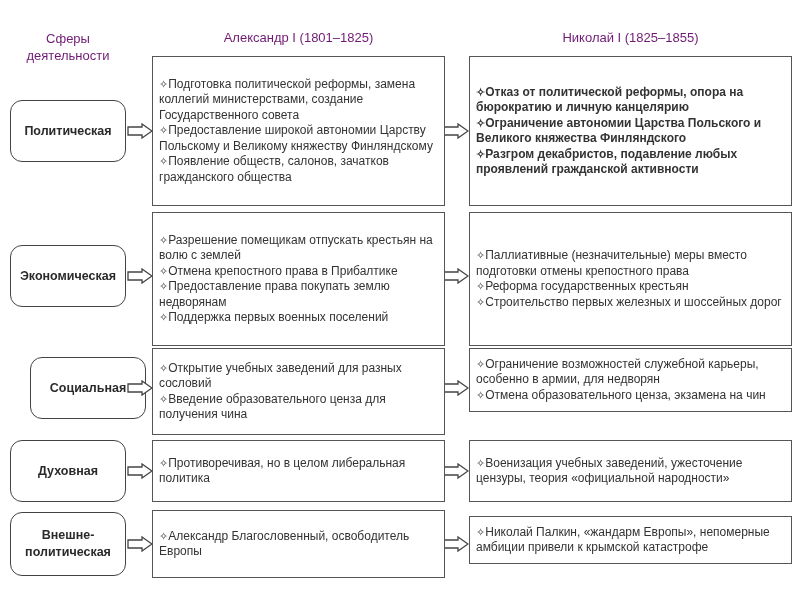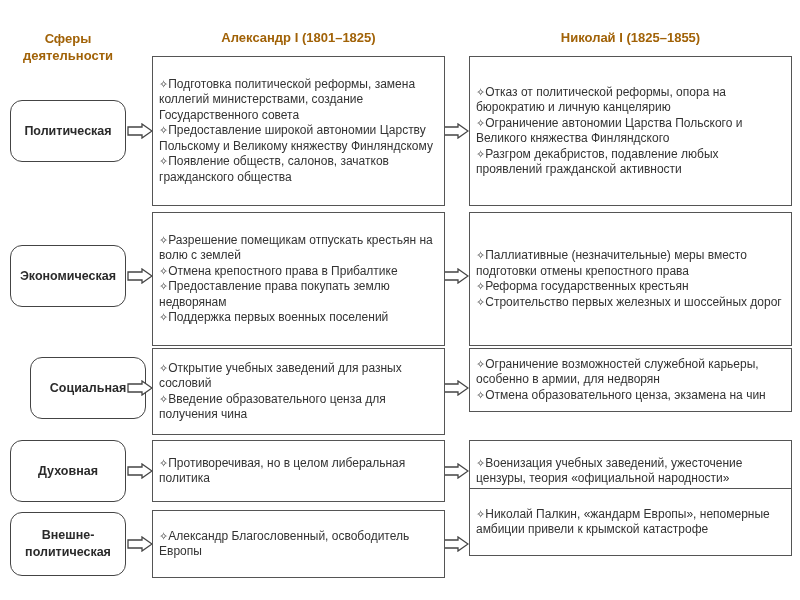--- a/index.html
+++ b/index.html
@@ -1,18 +1,18 @@
 <!DOCTYPE html>
 <html><head>
 <meta charset="utf-8">
 <style>
   html, body { margin:0; padding:0; background:#fff; }
   body { width:800px; height:600px; position:relative; overflow:hidden;
          font-family:"Liberation Sans", sans-serif; color:#2a2a2a; }
-  .hdr { position:absolute; font-weight:bold; font-size:13px; text-align:center; color:#a16207; }
+  .hdr { position:absolute; font-weight:normal; font-size:13px; text-align:center; color:#701a75; }
   .sphere { position:absolute; left:10px; width:116px; border:1.5px solid #444; border-radius:12px;
             display:flex; align-items:center; justify-content:center; text-align:center;
             font-weight:bold; font-size:12.5px; box-sizing:border-box; line-height:17px; }
   .box { position:absolute; border:1.5px solid #555; box-sizing:border-box; background:#fff;
          font-size:12px; line-height:15.5px; padding:0 6px; display:flex; flex-direction:column;
          justify-content:center; color:#333; }
   .box.left { left:152px; width:293px; }
   .box.right { left:469px; width:323px; }
   .item::before { content:"\2727 "; font-size:11px; }
   .arrow { position:absolute; width:26px; height:16px; }
@@ -31,21 +31,21 @@
         <path d="M1 4 H15 V1 L25 8 L15 15 V12 H1 Z" fill="#fff" stroke="#444" stroke-width="1.3"></path>
       </svg></div>
     <div class="arrow" style="left: 443px; top: 123px;"><svg viewBox="0 0 26 16" width="26" height="16">
         <path d="M1 4 H15 V1 L25 8 L15 15 V12 H1 Z" fill="#fff" stroke="#444" stroke-width="1.3"></path>
       </svg></div>
     <div class="box left" style="top: 56px; height: 150px;">
       <div class="item">Подготовка политической реформы, замена коллегий министерствами, создание Государственного совета</div>
       <div class="item">Предоставление широкой автономии Царству Польскому и Великому княжеству Финляндскому</div>
       <div class="item">Появление обществ, салонов, зачатков гражданского общества</div>
     </div>
-    <div class="box right" style="top: 56px; height: 150px;">
+    <div class="box right" style="top: 56px; height: 150px; font-weight: bold;">
       <div class="item">Отказ от политической реформы, опора на бюрократию и личную канцелярию</div>
       <div class="item">Ограничение автономии Царства Польского и Великого княжества Финляндского</div>
       <div class="item">Разгром декабристов, подавление любых проявлений гражданской активности</div>
     </div>
     <div class="sphere" style="top: 245px; height: 62px; white-space: pre-line;">Экономическая</div>
     <div class="arrow" style="left: 127px; top: 268px;"><svg viewBox="0 0 26 16" width="26" height="16">
         <path d="M1 4 H15 V1 L25 8 L15 15 V12 H1 Z" fill="#fff" stroke="#444" stroke-width="1.3"></path>
       </svg></div>
     <div class="arrow" style="left: 443px; top: 268px;"><svg viewBox="0 0 26 16" width="26" height="16">
         <path d="M1 4 H15 V1 L25 8 L15 15 V12 H1 Z" fill="#fff" stroke="#444" stroke-width="1.3"></path>
@@ -93,16 +93,16 @@
 политическая</div>
     <div class="arrow" style="left: 127px; top: 536px;"><svg viewBox="0 0 26 16" width="26" height="16">
         <path d="M1 4 H15 V1 L25 8 L15 15 V12 H1 Z" fill="#fff" stroke="#444" stroke-width="1.3"></path>
       </svg></div>
     <div class="arrow" style="left: 443px; top: 536px;"><svg viewBox="0 0 26 16" width="26" height="16">
         <path d="M1 4 H15 V1 L25 8 L15 15 V12 H1 Z" fill="#fff" stroke="#444" stroke-width="1.3"></path>
       </svg></div>
     <div class="box left" style="top: 510px; height: 68px;">
       <div class="item">Александр Благословенный, освободитель Европы</div>
     </div>
-    <div class="box right" style="top: 488px; height: 68px;">
+    <div class="box right" style="top: 516px; height: 48px;">
       <div class="item">Николай Палкин, «жандарм Европы», непомерные амбиции привели к крымской катастрофе</div>
     </div>
   </div>
 
 </body></html>

